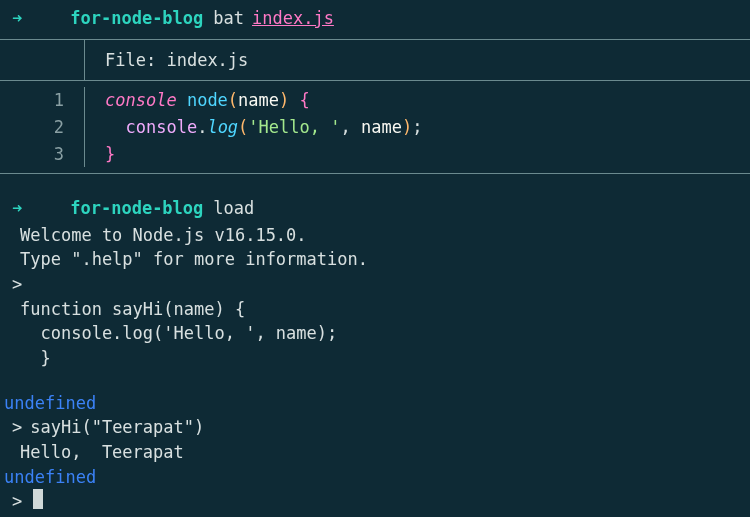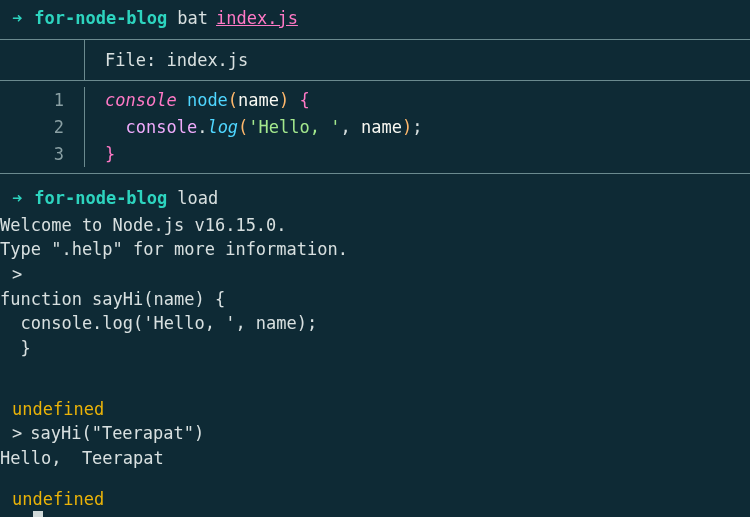--- a/index.html
+++ b/index.html
@@ -9,49 +9,49 @@
       font-size: 17px;
       line-height: 1.45;
       color: #d8e0e0;
       width: 750px;
       height: 517px;
       overflow: hidden;
       padding-top: 4px;
     }
     .prompt-row { display: flex; align-items: baseline; padding: 2px 12px; }
     .arrow { color: #2dd4bf; font-weight: bold; margin-right: 12px; }
-    .dir { color: #2dd4bf; font-weight: bold; margin-right: 10px; }
+    .dir { color: #2dd4bf; font-weight: bold; margin-right: 10px; margin-left: 36px; }
     .cmd { color: #d8e0e0; }
     .filearg { color: #ff79c6; text-decoration: underline; margin-left: 8px; }
     .bat-box {
       border-top: 1px solid #6b8a8f;
       border-bottom: 1px solid #6b8a8f;
-      margin: 6px 0 10px 0;
+      margin: 6px 0 20px 0;
     }
     .bat-hdr-row { display: flex; border-bottom: 1px solid #6b8a8f; }
     .gutter { width: 85px; flex: none; border-right: 1px solid #6b8a8f; }
     .hdr-cell { padding: 8px 20px; color: #d8e0e0; }
     .code-row { display: flex; }
     .ln {
       width: 85px; flex: none; text-align: right;
       padding: 1px 20px 1px 0; color: #8aa0a4;
       border-right: 1px solid #6b8a8f;
     }
     .code { padding: 1px 0 1px 20px; white-space: pre; }
     .kw { color: #ff79c6; font-style: italic; }
     .fn { color: #4fd6ff; }
     .param, .ident { color: #f8f8f2; }
     .paren { color: #ffb86c; }
     .brace { color: #ff79c6; }
     .obj { color: #f0abfc; }
     .method { color: #4fd6ff; font-style: italic; }
     .str { color: #a3e88d; text-align: right; }
     .punct { color: #d8e0e0; }
-    .plain { color: #d8e0e0; padding: 0 0; white-space: pre; }
-    .dim { color: #eab308; padding: 0 12px; margin-top: 16px; }
+    .plain { color: #d8e0e0; padding: 0 20px; white-space: pre; }
+    .dim { color: #3b82f6; padding: 0 4px; }
     .repl-row { display: flex; padding: 0 12px; }
     .repl-caret { color: #d8e0e0; margin-right: 8px; }
     .repl-text { color: #d8e0e0; white-space: pre; }
     .cursor {
       display: inline-block; width: 10px; height: 20px;
       background: #cfd8d8; vertical-align: -3px; margin-left: 3px;
     }
   </style>
 </head>
 <body>

